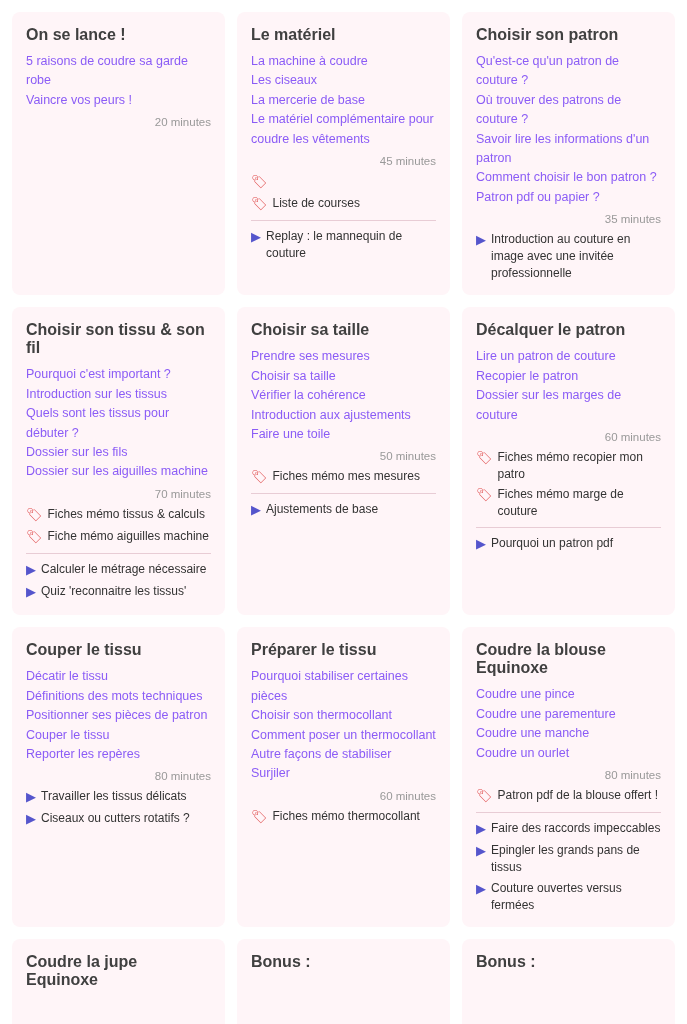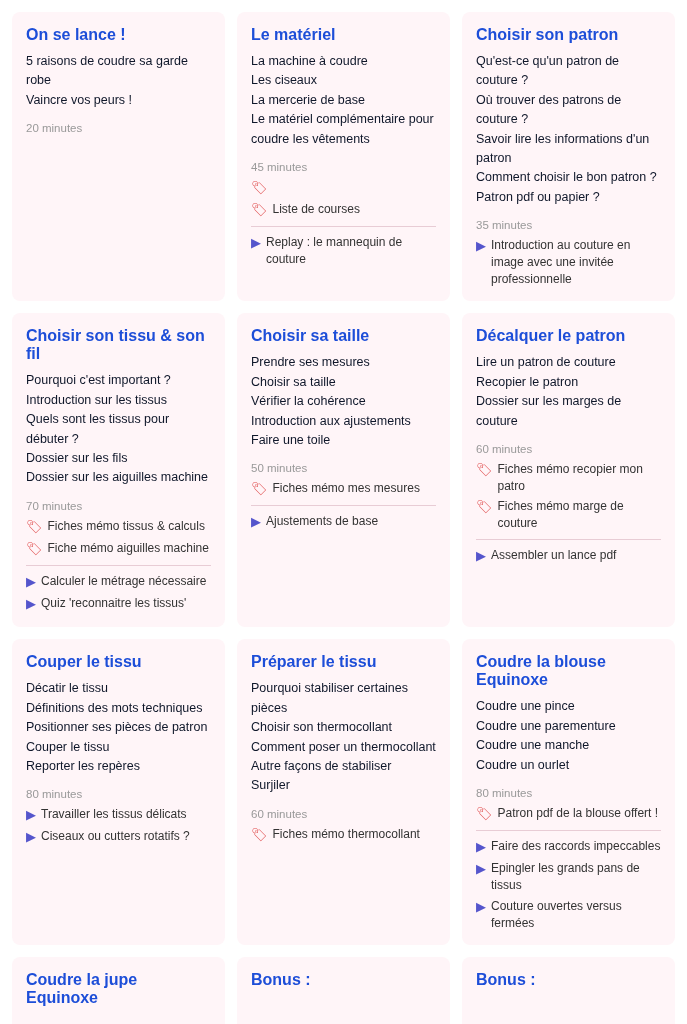--- a/index.html
+++ b/index.html
@@ -17,33 +17,34 @@
     }
     .card {
       background: #fff5f8;
       border-radius: 8px;
       padding: 14px 14px 14px 14px;
       min-height: 160px;
     }
     .card-title {
       font-size: 16px;
       font-weight: bold;
-      color: #1d4ed8;
+      color: #404040;
       margin-bottom: 8px;
     }
     .card-item {
-      color: #0f172a;
+      color: #8b5cf6;
       line-height: 1.55;
       font-size: 12.5px;
     }
     .card-duration {
       color: #999;
       font-size: 11.5px;
-      margin-top: 12px;
+      margin-top: 6px;
       margin-bottom: 6px;
+      text-align: right;
     }
     .card-resource {
       display: flex;
       align-items: flex-start;
       margin-top: 4px;
       font-size: 12px;
       color: #333;
       line-height: 1.4;
     }
     .icon-pdf {
@@ -161,21 +162,21 @@
             <span class="icon-pdf">🏷</span>
             <span>Fiches mémo recopier mon patro</span>
           </div>
       <div class="card-resource">
             <span class="icon-pdf">🏷</span>
             <span>Fiches mémo marge de couture</span>
           </div>
       <div class="divider"></div>
       <div class="card-resource">
             <span class="icon-video">▶</span>
-            <span>Assembler un lance pdf</span>
+            <span>Pourquoi un patron pdf</span>
           </div>
     </div>
     <div class="card">
       <div class="card-title">Couper le tissu</div>
       <div class="card-item">Décatir le tissu</div>
       <div class="card-item">Définitions des mots techniques</div>
       <div class="card-item">Positionner ses pièces de patron</div>
       <div class="card-item">Couper le tissu</div>
       <div class="card-item">Reporter les repères</div>
       <div class="card-duration">80 minutes</div>

